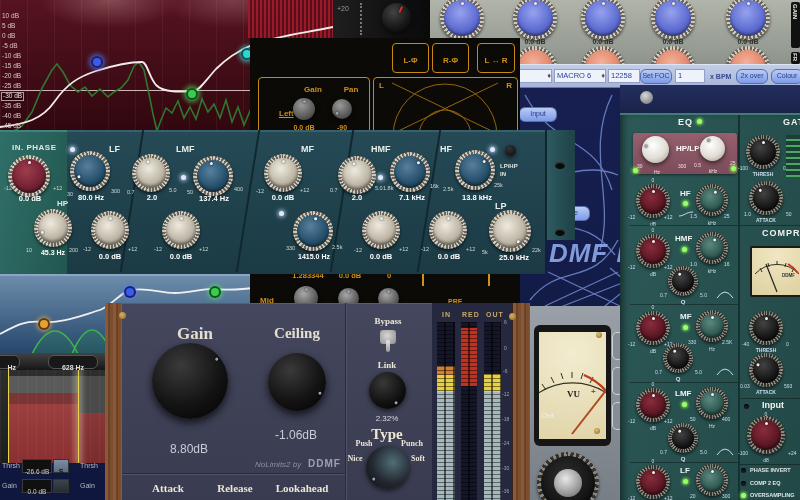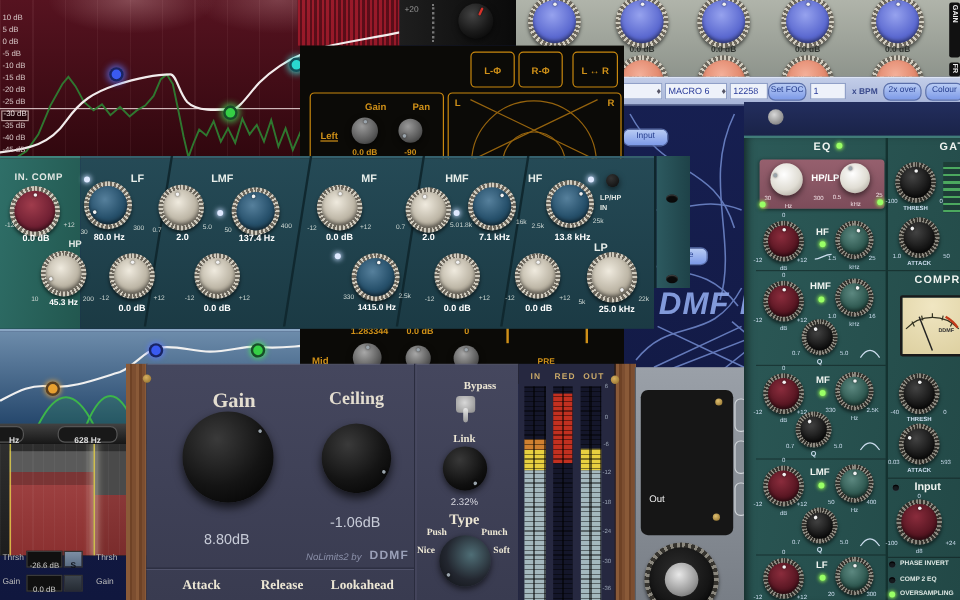--- a/index.html
+++ b/index.html
@@ -228,21 +228,21 @@
       <span class="b" style="font-size:8px;color:#cf9018;">L-Φ</span>
     </div>
     <div class="obox" style="left:182px;top:5px;width:35px;height:28px;text-align:center;line-height:28px;">
       <span class="b" style="font-size:8px;color:#cf9018;">R-Φ</span>
     </div>
     <div class="obox" style="left:227px;top:5px;width:36px;height:28px;text-align:center;line-height:28px;">
       <span class="b" style="font-size:8px;color:#cf9018;">L ↔ R</span>
     </div>
 
     <div class="obox" style="left:8px;top:39px;width:110px;height:56px;">
-      <span class="t b" style="left:8px;top:32px;font-size:8px;color:#cf9018;text-decoration:underline;">Left</span>
+      <span class="t b" style="left:20px;top:32px;font-size:8px;color:#cf9018;text-decoration:underline;">Left</span>
       <span class="t b cx" style="left:54px;top:8px;font-size:8px;color:#cf9018;">Gain</span>
       <span class="t b cx" style="left:92px;top:8px;font-size:8px;color:#cf9018;">Pan</span>
     </div>
     <div class="plain" style="left:43px;top:60px;width:22px;height:22px;background:radial-gradient(circle at 40% 32%,#9a9a9a,#5a5a5a 60%,#2a2a2a);">
         <div class="ind dk"></div>
       </div>
     <div class="plain" style="left:82px;top:61px;width:20px;height:20px;background:radial-gradient(circle at 40% 32%,#9a9a9a,#5a5a5a 60%,#2a2a2a);">
         <div class="ind dk" style="transform:rotate(-135deg)"></div>
       </div>
     <div class="t b cx" style="left:54px;top:86px;font-size:7px;color:#cf9018;">0.0 dB</div>
@@ -285,21 +285,21 @@
     <div class="ab" style="left:545px;top:0;width:28px;height:110px;background:linear-gradient(to right,#2d5a60,#1e4248);border-left:2px solid #0f262c;">
       <div class="ab" style="left:8px;top:32px;width:10px;height:7px;border-radius:50%;background:#0a0a0a;box-shadow:inset 0 1px 1px #444;"></div>
       <div class="ab" style="left:8px;top:99px;width:10px;height:7px;border-radius:50%;background:#0a0a0a;box-shadow:inset 0 1px 1px #444;"></div>
     </div>
 
     <div class="ab" style="left:131px;top:0;width:2px;height:142px;background:#10282f;transform:skewX(-9deg);"></div>
     <div class="ab" style="left:247px;top:0;width:2px;height:142px;background:#10282f;transform:skewX(-9deg);"></div>
     <div class="ab" style="left:341px;top:0;width:2px;height:142px;background:#10282f;transform:skewX(-9deg);"></div>
     <div class="ab" style="left:428px;top:0;width:2px;height:142px;background:#10282f;transform:skewX(-9deg);"></div>
 
-    <div class="t b" style="left:12px;top:14px;font-size:8px;color:#e0e6e2;letter-spacing:.5px;">IN. COMP</div>
+    <div class="t b" style="left:12px;top:14px;font-size:8px;color:#e0e6e2;letter-spacing:.5px;">IN. PHASE</div>
     <div class="knurl" style="left:8px;top:25px;width:42px;height:42px;">
         <div class="kin redk">
           <div class="ind"></div>
         </div>
       </div>
     <div class="t" style="left:4px;top:56px;font-size:5.5px;color:#cfd8d4;">-12</div>
     <div class="t" style="left:53px;top:56px;font-size:5.5px;color:#cfd8d4;">+12</div>
     <div class="t b cx" style="left:30px;top:65px;font-size:7.5px;color:#fff;">0.0 dB</div>
 
     <div class="t b" style="left:57px;top:70px;font-size:8px;color:#e0e6e2;">HP</div>
@@ -455,30 +455,30 @@
       </div>
     <div class="t cx" style="left:191px;top:126px;font-size:12px;color:#c8ccd8;">-1.06dB</div>
     <div class="t" style="left:150px;top:158px;font-size:8px;font-style:italic;color:#8a8fa8;">NoLimits2 by</div>
     <div class="t b" style="left:203px;top:156px;font-size:10px;color:#9aa0b8;letter-spacing:1px;">DDMF</div>
     <div class="ab" style="left:17px;top:170px;width:223px;height:1px;background:#2a2c3e;box-shadow:0 1px 0 #50526a;"></div>
     <div class="t b ser cx" style="left:63px;top:180px;font-size:11px;color:#ece6d4;">Attack</div>
     <div class="t b ser cx" style="left:130px;top:180px;font-size:11px;color:#ece6d4;">Release</div>
     <div class="t b ser cx" style="left:197px;top:180px;font-size:11px;color:#ece6d4;">Lookahead</div>
     <div class="ab" style="left:240px;top:0;width:1px;height:197px;background:#2a2c3e;box-shadow:1px 0 0 #50526a;"></div>
 
-    <div class="t b ser cx" style="left:283px;top:14px;font-size:9px;color:#ece6d4;margin-left:12px;">Bypass</div>
+    <div class="t b ser cx" style="left:283px;top:14px;font-size:9px;color:#ece6d4;">Bypass</div>
     <div class="ab" style="left:275px;top:27px;width:16px;height:14px;background:radial-gradient(circle at 45% 40%,#d8d8d8,#8a8a8a);border-radius:3px;">
       <div class="ab" style="left:6px;top:10px;width:4px;height:12px;background:linear-gradient(#e8e8e8,#9a9a9a);border-radius:2px;"></div>
     </div>
     <div class="t b ser cx" style="left:282px;top:58px;font-size:9px;color:#ece6d4;">Link</div>
     <div class="plain" style="left:264px;top:69px;width:37px;height:37px;background:radial-gradient(circle at 38% 30%,#383838,#101010 60%,#000);">
         <div class="ind dk" style="transform:rotate(145deg)"></div>
       </div>
     <div class="t cx" style="left:282px;top:112px;font-size:8px;color:#d8d8e0;">2.32%</div>
-    <div class="t b ser cx" style="left:282px;top:124px;font-size:12px;color:#ece6d4;">Type</div>
+    <div class="t b ser cx" style="left:282px;top:124px;font-size:15px;color:#ece6d4;">Type</div>
     <div class="t b ser cx" style="left:259px;top:137px;font-size:8px;color:#ece6d4;">Push</div>
     <div class="t b ser cx" style="left:307px;top:137px;font-size:8px;color:#ece6d4;">Punch</div>
     <div class="t b ser cx" style="left:250px;top:152px;font-size:8px;color:#ece6d4;">Nice</div>
     <div class="t b ser cx" style="left:313px;top:152px;font-size:8px;color:#ece6d4;">Soft</div>
     <div class="plain typek" style="left:261px;top:143px;width:43px;height:43px;">
         <div class="ind dk" style="transform:rotate(-130deg)"></div>
       </div>
 
     <div class="t b" style="left:337px;top:8px;font-size:7px;color:#c8a868;letter-spacing:1px;">IN</div>
     <div class="t b" style="left:357px;top:8px;font-size:7px;color:#c8a868;letter-spacing:1px;">RED</div>
@@ -504,20 +504,37 @@
     <div class="t" style="left:397px;top:89px;font-size:5px;color:#9aa4b4;">-12</div>
     <div class="t" style="left:397px;top:114px;font-size:5px;color:#9aa4b4;">-18</div>
     <div class="t" style="left:397px;top:138px;font-size:5px;color:#9aa4b4;">-24</div>
     <div class="t" style="left:397px;top:163px;font-size:5px;color:#9aa4b4;">-30</div>
     <div class="t" style="left:397px;top:186px;font-size:5px;color:#9aa4b4;">-36</div>
     <div class="ab" style="left:404px;top:10px;width:7px;height:7px;border-radius:50%;background:radial-gradient(circle at 40% 35%,#d8b060,#8a6a28);"></div>
   </div>
 
   <div class="ab" style="left:529px;top:306px;width:91px;height:194px;z-index:8;background:linear-gradient(#9aa0a8,#787e86);border-left:1px solid #5a6068;overflow:hidden;">
     <div class="ab" style="left:4px;top:19px;width:77px;height:121px;background:#161616;border-radius:6px;"></div>
+    <div class="ab" style="left:9px;top:26px;width:67px;height:107px;background:radial-gradient(circle at 50% 20%,#f2ecd0,#e0d4a8);overflow:hidden;">
+      <svg width="67" height="107" style="position:absolute;left:0;top:0;">
+        <path d="M-2,62 A62,62 0 0 1 69,62" fill="none" stroke="#332" stroke-width="1.2"></path>
+        <g stroke="#332" stroke-width="1">
+          <line x1="3" y1="52" x2="7" y2="58"></line>
+            <line x1="12" y1="45" x2="15" y2="51"></line>
+          <line x1="22" y1="41" x2="24" y2="47"></line>
+            <line x1="33" y1="40" x2="33" y2="46"></line>
+          <line x1="44" y1="41" x2="42" y2="47"></line>
+            <line x1="54" y1="45" x2="51" y2="51"></line>
+        </g>
+        <path d="M45,43 A62,62 0 0 1 68,60" fill="none" stroke="#c23a1a" stroke-width="2.4"></path>
+      </svg>
+      <div class="t b ser" style="left:28px;top:58px;font-size:9px;color:#222;">VU</div>
+      <div class="t b" style="left:52px;top:56px;font-size:8px;color:#c23a1a;">+</div>
+      <div class="ab" style="left:32px;top:44px;width:2px;height:58px;background:#b04a20;transform-origin:50% 100%;transform:rotate(38deg);"></div>
+    </div>
     <div class="ab" style="left:66px;top:26px;width:6px;height:6px;border-radius:50%;background:radial-gradient(circle at 40% 35%,#e0c070,#8a6a28);"></div>
     <div class="ab" style="left:64px;top:122px;width:6px;height:6px;border-radius:50%;background:radial-gradient(circle at 40% 35%,#e0c070,#8a6a28);"></div>
     <div class="t" style="left:11px;top:106px;font-size:8px;color:#f0f0f0;">Out</div>
     <div class="knurl dkk" style="left:7px;top:146px;width:62px;height:62px;">
       <div class="kin" style="background:radial-gradient(circle at 45% 38%,#2e2e2e,#151515 60%,#000);">
         <div class="ab" style="left:13px;top:13px;width:28px;height:28px;border-radius:50%;background:radial-gradient(circle at 42% 35%,#e8e8e8,#9a9a9a 60%,#5a5a5a);"></div>
       </div>
     </div>
     <div class="pillbtn" style="left:82px;top:26px;width:9px;height:26px;"></div>
     <div class="pillbtn" style="left:82px;top:61px;width:9px;height:26px;"></div>

